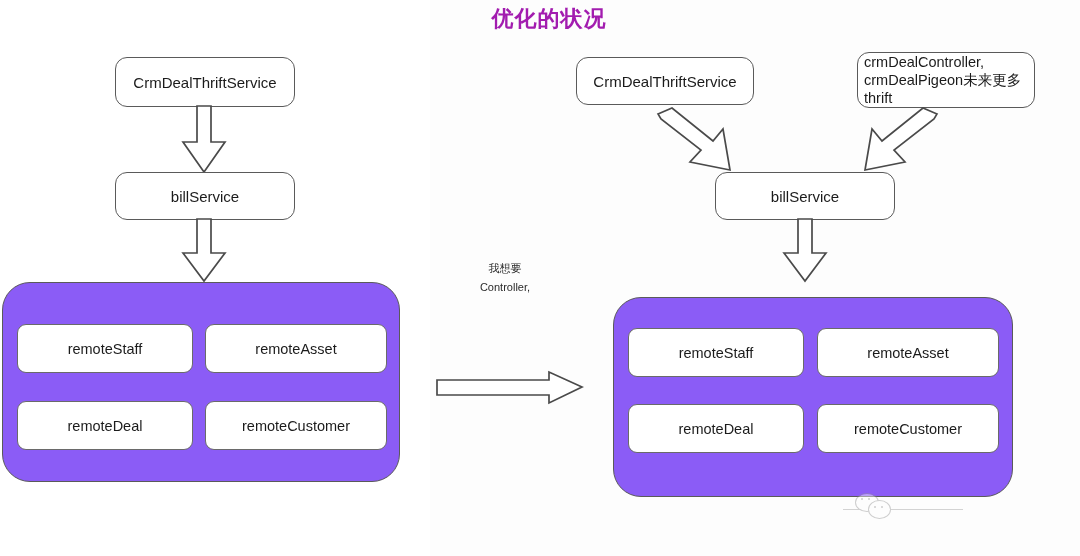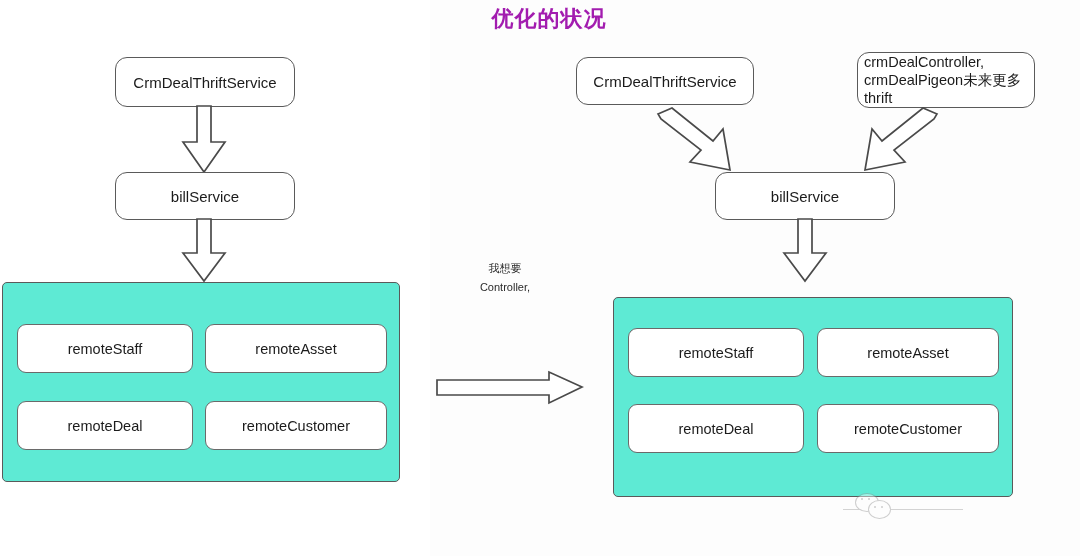--- a/index.html
+++ b/index.html
@@ -53,22 +53,22 @@
     line-height: 19px;
     padding: 0 6px;
   }
   .node.multiline { font-size: 14.5px; line-height: 18px; }
 
   
   .container-box {
     position: absolute;
     box-sizing: border-box;
     border: 1.6px solid #5a5a5a;
-    border-radius: 5px;
-    background: #5eead4;
+    border-radius: 28px;
+    background: #8b5cf6;
     text-decoration: underline;
   }
 
   
   .inner {
     position: absolute;
     box-sizing: border-box;
     border: 1.4px solid #6a6a6a;
     border-radius: 9px;
     background: #ffffff;

